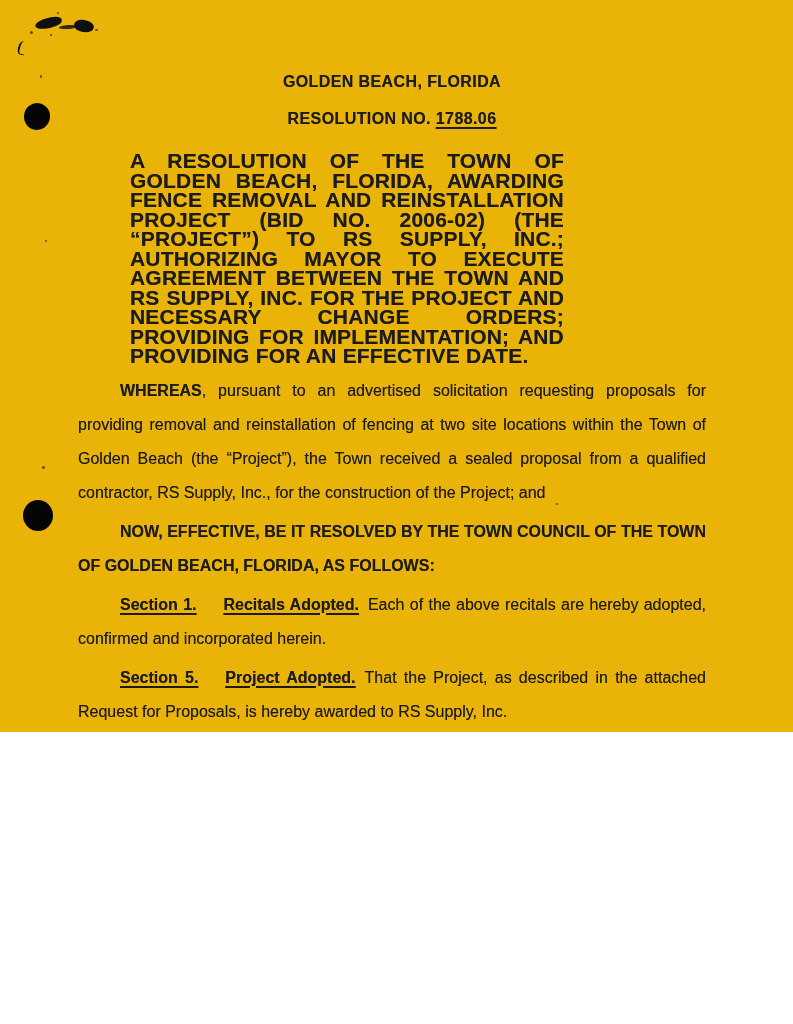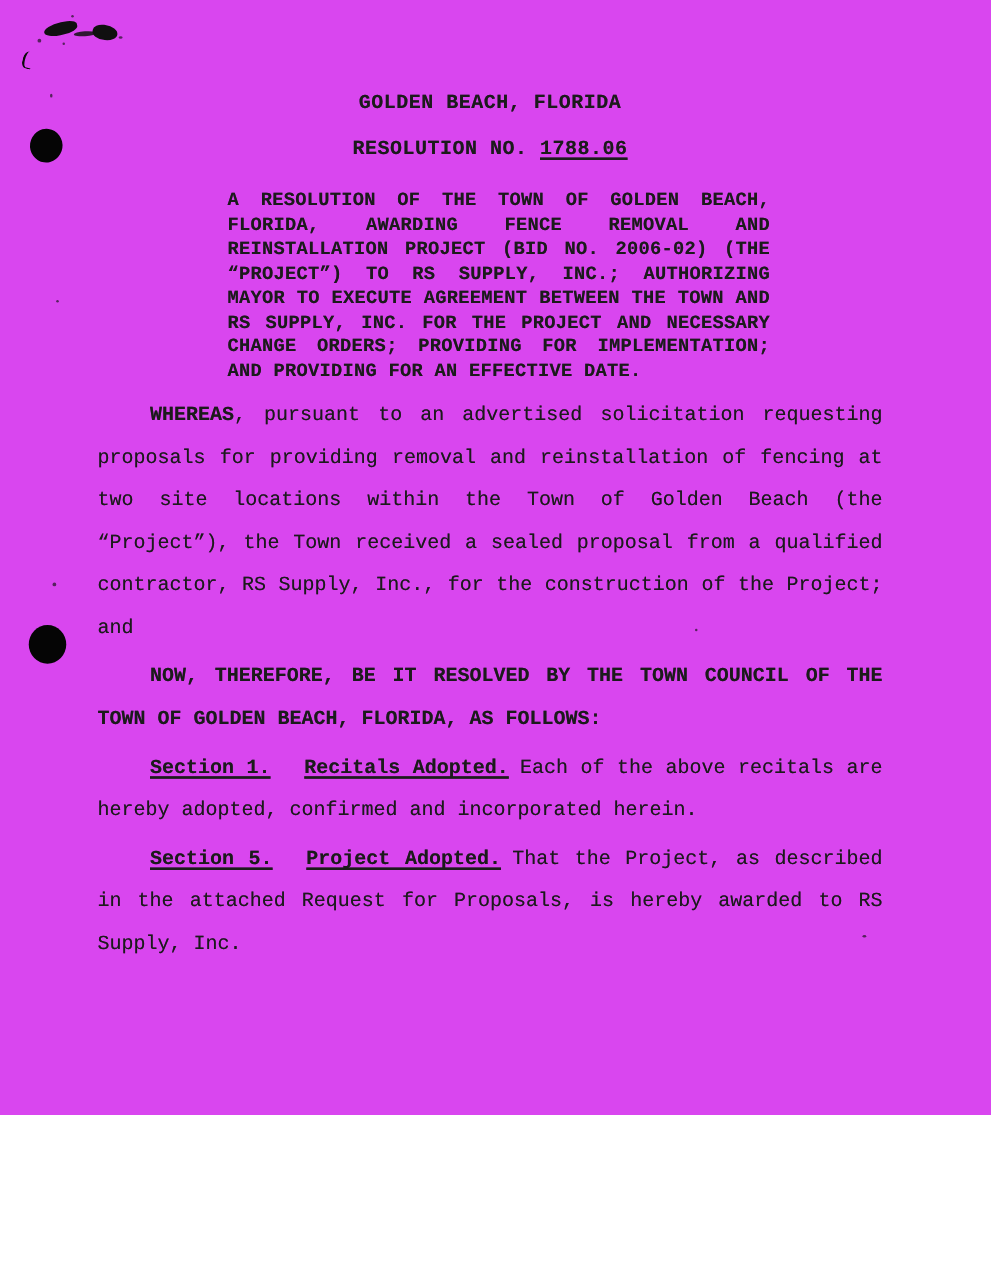--- a/index.html
+++ b/index.html
@@ -1,22 +1,22 @@
 <!DOCTYPE html>
 <html><head>
 <meta charset="utf-8">
 <style>
   html, body { margin: 0; padding: 0; background: #ffffff; }
   .page {
     position: relative;
     width: 793px;
-    height: 892px;
-    background: #d946ef;
+    height: 732px;
+    background: #eab308;
     overflow: hidden;
-    font-family: Liberation Mono, monospace;
+    font-family: Liberation Sans, sans-serif;
     color: #1b1b1b;
   }
   .content {
     position: absolute;
     left: 78px;
     top: 72px;
     width: 628px;
   }
   .ink { text-shadow: 0 0 0.4px rgba(10,10,10,0.55); }
   .doc-title {
@@ -30,24 +30,24 @@
     text-align: center;
     font-weight: bold;
     font-size: 16px;
     letter-spacing: 0.4px;
     line-height: 20px;
     margin-top: 17px;
   }
   .u { text-decoration: underline; text-underline-offset: 3px; text-decoration-thickness: 1.5px; }
   .b { font-weight: bold; }
   .summary {
-    margin: 22px 0 0 104px;
+    margin: 22px 0 0 52px;
     width: 434px;
     font-weight: bold;
-    font-size: 15px;
+    font-size: 21px;
     line-height: 19.5px;
     text-align: justify;
     letter-spacing: 0.2px;
   }
   .para {
     margin: 0 0 5px 0;
     font-size: 16px;
     line-height: 34px;
     text-align: justify;
     text-indent: 42px;
@@ -132,21 +132,21 @@
     <div class="doc-title">GOLDEN BEACH, FLORIDA</div>
 
     <div class="res-heading"><span>RESOLUTION NO. </span><span class="u">1788.06</span></div>
 
     <p class="summary">A RESOLUTION OF THE TOWN OF GOLDEN BEACH, FLORIDA, AWARDING FENCE REMOVAL AND REINSTALLATION PROJECT (BID NO. 2006-02) (THE “PROJECT”) TO RS SUPPLY, INC.; AUTHORIZING MAYOR TO EXECUTE AGREEMENT BETWEEN THE TOWN AND RS SUPPLY, INC. FOR THE PROJECT AND NECESSARY CHANGE ORDERS; PROVIDING FOR IMPLEMENTATION; AND PROVIDING FOR AN EFFECTIVE DATE.</p>
 
     <p class="para lead-gap"><span class="b">WHEREAS</span><span>, pursuant to an advertised solicitation requesting proposals for providing removal and reinstallation of fencing at two site locations within the Town of Golden Beach (the “Project”), the Town received a sealed proposal from a qualified contractor, RS Supply, Inc., for the construction of the Project; and</span></p>
 
 
 
-    <p class="para b">NOW, THEREFORE, BE IT RESOLVED BY THE TOWN COUNCIL OF THE TOWN OF GOLDEN BEACH, FLORIDA, AS FOLLOWS:</p>
+    <p class="para b">NOW, EFFECTIVE, BE IT RESOLVED BY THE TOWN COUNCIL OF THE TOWN OF GOLDEN BEACH, FLORIDA, AS FOLLOWS:</p>
 
     <p class="para"><span class="b u sec-num">Section 1.</span><span class="b u sec-title">Recitals Adopted.</span><span>Each of the above recitals are hereby adopted, confirmed and incorporated herein.</span></p>
 
     <p class="para"><span class="b u sec-num">Section 5.</span><span class="b u sec-title">Project Adopted.</span><span>That the Project, as described in the attached Request for Proposals, is hereby awarded to RS Supply, Inc.</span></p>
 
   </div>
 
   <div class="footer ink">
     <span class="page-num">1</span>
     <span class="footer-ref"><span>Resolution No. </span><span class="u">1788.06</span></span>

